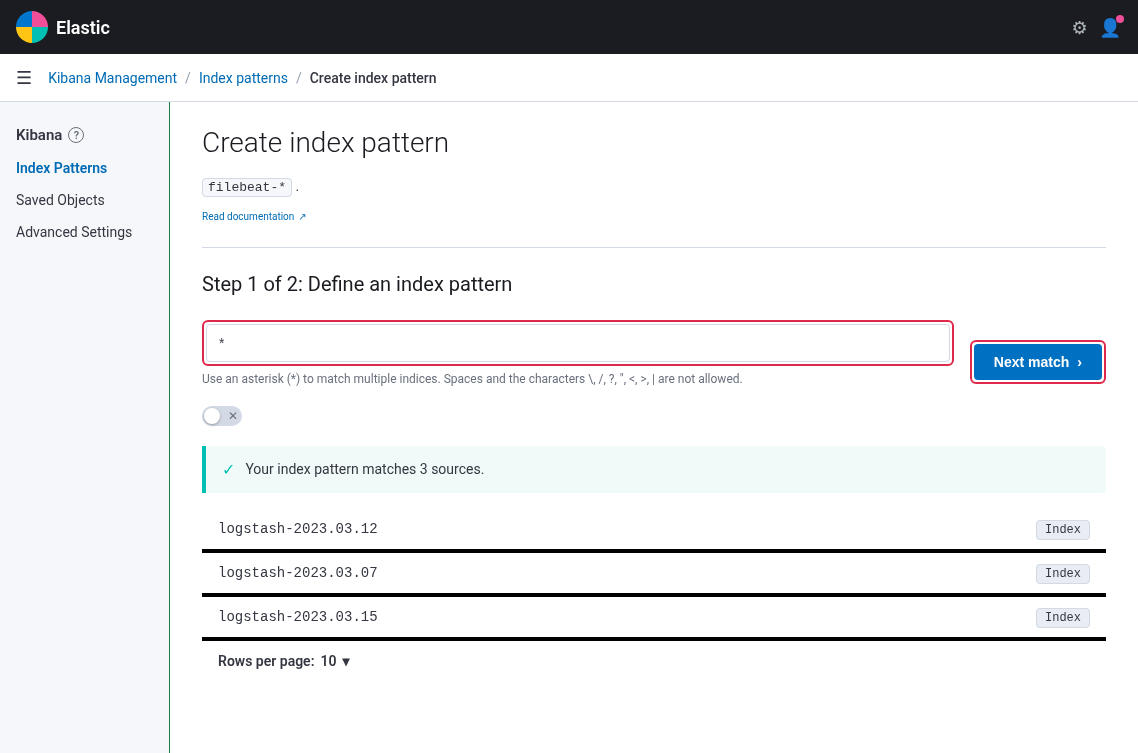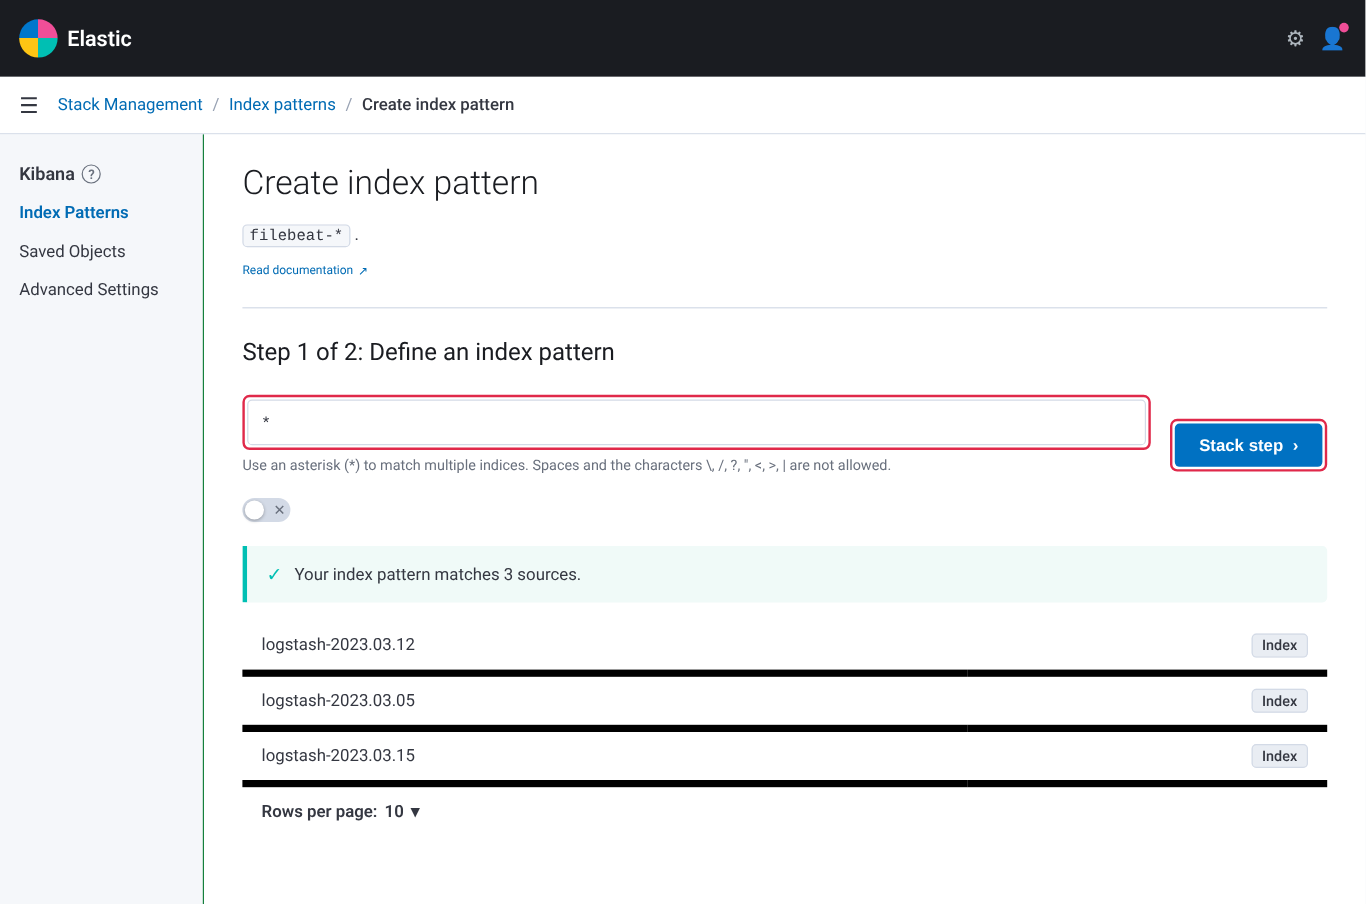--- a/index.html
+++ b/index.html
@@ -1,21 +1,21 @@
 <!DOCTYPE html>
 <html><head>
   <meta charset="utf-8">
   <style>
     * { box-sizing: border-box; margin: 0; padding: 0; }
     body { font-family: -apple-system, BlinkMacSystemFont, 'Segoe UI', Roboto, sans-serif; background: #f5f7fa; color: #1a1c21; font-size: 14px; }
 
     
     .topnav {
       background: #1a1c21;
-      height: 64px;
+      height: 54px;
       display: flex;
       align-items: center;
       padding: 0 16px;
       gap: 12px;
       justify-content: space-between;
     }
     .topnav-left { display: flex; align-items: center; gap: 12px; }
     .elastic-logo { display: flex; align-items: center; gap: 8px; color: white; font-size: 18px; font-weight: 600; }
     .logo-icon {
       width: 32px; height: 32px;
@@ -242,21 +242,21 @@
       display: flex;
       align-items: center;
       gap: 10px;
       margin-bottom: 16px;
       border-radius: 0 4px 4px 0;
     }
     .match-check { color: #00bfb3; font-size: 16px; }
     .match-text { font-size: 14px; color: #343741; }
 
     .indices-table { width: 100%; border-collapse: collapse; }
-    .indices-table tr { border-bottom: 6px solid #000000; }
+    .indices-table tr { border-bottom: 4px solid #000000; font-family: Liberation Mono, monospace; }
     .indices-table td { padding: 12px 16px; font-size: 14px; color: #343741; }
     .index-badge {
       background: #e9edf3;
       color: #343741;
       border: 1px solid #d3dae6;
       border-radius: 4px;
       padding: 2px 8px;
       font-size: 12px;
       font-weight: 500;
     }
@@ -285,21 +285,21 @@
   </div>
   <div class="topnav-right">
     <span class="topnav-icon">⚙</span>
     <span class="topnav-icon notification-dot">👤</span>
   </div>
 </nav>
 
 <div class="breadcrumb-bar">
   <span class="hamburger">☰</span>
   <nav class="breadcrumb">
-    <span class="breadcrumb-item">Stack Management</span>
+    <span class="breadcrumb-item">Kibana Management</span>
     <span class="breadcrumb-sep">/</span>
     <span class="breadcrumb-item">Index patterns</span>
     <span class="breadcrumb-sep">/</span>
     <span class="breadcrumb-current">Create index pattern</span>
   </nav>
 </div>
 
 <div class="layout">
 
   <aside class="sidebar">
@@ -338,21 +338,21 @@
     <div class="form-row">
       <div class="form-field">
         <div class="text-input-wrapper">
           <input class="text-input" type="text" value="*" style="">
         </div>
         <p class="field-hint">Use an asterisk (*) to match multiple indices. Spaces and the characters \, /, ?, ", &lt;, &gt;, | are not allowed.</p>
       </div>
 
       <div class="next-btn-wrapper">
         <button class="next-btn">
-          <span>Stack step</span>
+          <span>Next match</span>
           <span>›</span>
         </button>
       </div>
     </div>
 
     <div class="toggle-row">
       <div class="toggle">
         <div class="toggle-knob"></div>
         <span class="toggle-x">✕</span>
       </div>
@@ -365,21 +365,21 @@
 
     <table class="indices-table">
       <tbody>
         <tr class="table-row">
           <td>logstash-2023.03.12</td>
           <td class="badge-col">
             <span class="index-badge">Index</span>
           </td>
         </tr>
         <tr class="table-row">
-          <td>logstash-2023.03.05</td>
+          <td>logstash-2023.03.07</td>
           <td class="badge-col">
             <span class="index-badge">Index</span>
           </td>
         </tr>
         <tr class="table-row">
           <td>logstash-2023.03.15</td>
           <td class="badge-col">
             <span class="index-badge">Index</span>
           </td>
         </tr>

